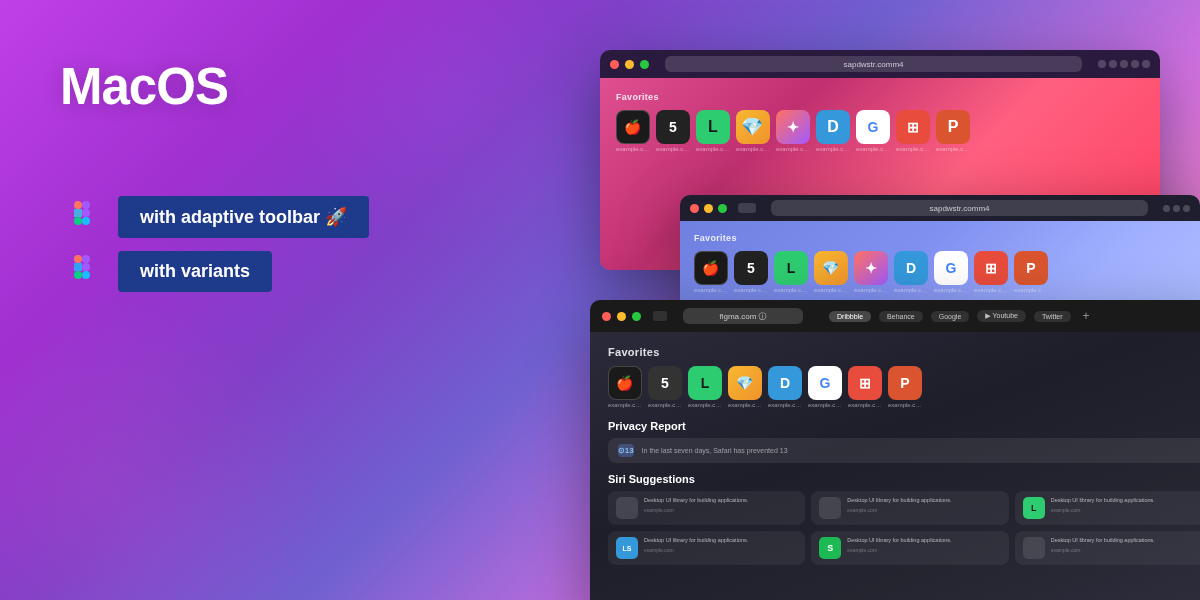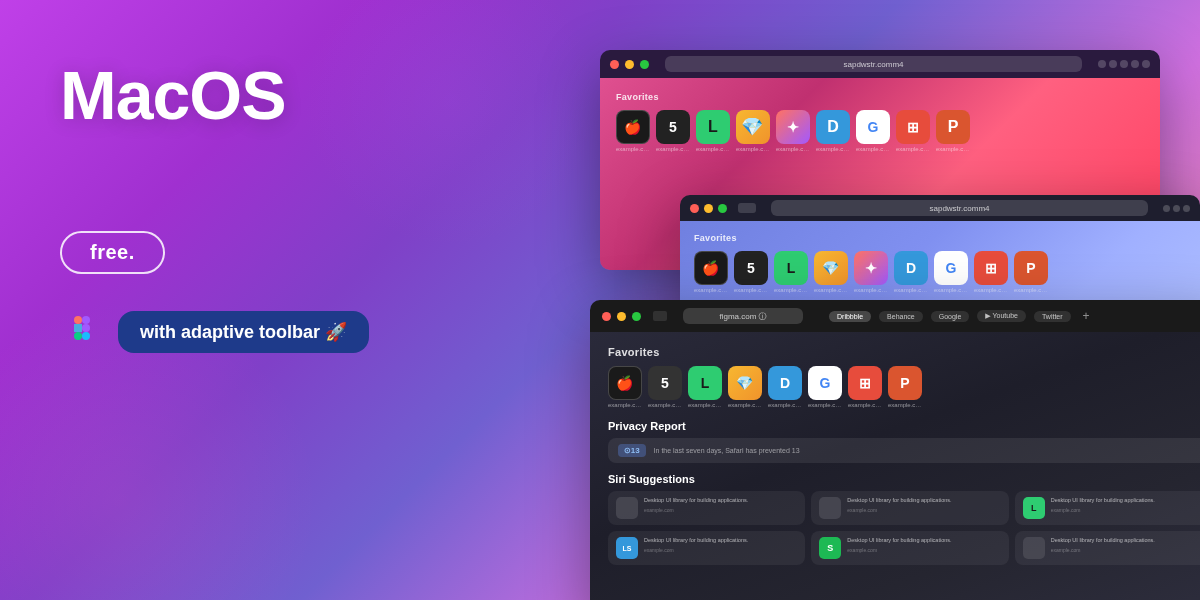--- a/index.html
+++ b/index.html
@@ -23,21 +23,21 @@
     
     .left-panel {
       position: absolute;
       left: 60px;
       top: 60px;
       width: 450px;
       z-index: 10;
     }
 
     .title {
-      font-size: 68px;
+      font-size: 51px;
       font-weight: 900;
       color: #ffffff;
       line-height: 1.05;
       letter-spacing: -1px;
       text-shadow: 0 2px 20px rgba(0,0,0,0.2);
       margin-bottom: 28px;
     }
 
     .free-badge {
       display: inline-flex;
@@ -63,21 +63,21 @@
     }
 
     .feature-row {
       display: flex;
       align-items: center;
       gap: 14px;
     }
 
     .feature-badge {
       background: #1e3a8a;
-      border-radius: 16px;
+      border-radius: 4px;
       padding: 10px 22px;
       color: #ffffff;
       font-size: 18px;
       font-weight: 700;
     }
 
     
     .right-panel {
       position: absolute;
       right: -20px;
@@ -305,21 +305,21 @@
       border-radius: 8px;
       padding: 6px 10px;
       display: flex;
       align-items: center;
       gap: 8px;
     }
 
     .privacy-count {
       background: rgba(100,150,255,0.3);
       border-radius: 4px;
-      padding: 2px 6px;
+      padding: 2px 0;
       color: rgba(150,200,255,0.9);
       font-size: 8px;
       font-weight: 600;
     }
 
     .privacy-text {
       color: rgba(255,255,255,0.5);
       font-size: 7px;
     }
 
@@ -409,42 +409,53 @@
   <div class="wave-shape wave1"></div>
   <div class="wave-shape wave2"></div>
 </div>
 
 <div class="left-panel">
   <h1 class="title">
     <span>MacOS</span><br>
     <br>
   </h1>
 
-  <div class="free-badge">
-    <span>free.</span>
-  </div>
 
   <div class="features">
     <div class="feature-row">
 
       <svg class="figma-svg" viewBox="0 0 44 44" xmlns="http://www.w3.org/2000/svg">
         <rect width="44" height="44" rx="10" fill="none"></rect>
 
         <rect x="14" y="6" width="8" height="8" rx="4" fill="#ff7262"></rect>
         <rect x="22" y="6" width="8" height="8" rx="4" fill="#a259ff"></rect>
         <rect x="14" y="14" width="8" height="8" rx="0" fill="#ff7262"></rect>
         <rect x="14" y="14" width="8" height="8" rx="0" fill="#1abcfe" opacity="0.8"></rect>
         <rect x="14" y="22" width="8" height="8" rx="4" fill="#0acf83"></rect>
         <circle cx="26" cy="18" r="4" fill="#a259ff"></circle>
         <circle cx="26" cy="26" r="4" fill="#1abcfe"></circle>
       </svg>
       <div class="feature-badge">
         <span>with adaptive toolbar 🚀</span>
       </div>
     </div>
+    <div class="feature-row">
+      <svg class="figma-svg" viewBox="0 0 44 44" xmlns="http://www.w3.org/2000/svg">
+        <rect width="44" height="44" rx="10" fill="none"></rect>
+        <rect x="14" y="6" width="8" height="8" rx="4" fill="#ff7262"></rect>
+        <rect x="22" y="6" width="8" height="8" rx="4" fill="#a259ff"></rect>
+        <rect x="14" y="14" width="8" height="8" rx="0" fill="#1abcfe" opacity="0.8"></rect>
+        <rect x="14" y="22" width="8" height="8" rx="4" fill="#0acf83"></rect>
+        <circle cx="26" cy="18" r="4" fill="#a259ff"></circle>
+        <circle cx="26" cy="26" r="4" fill="#1abcfe"></circle>
+      </svg>
+      <div class="feature-badge">
+        <span>with variants</span>
+      </div>
+    </div>
   </div>
 </div>
 
 <div class="right-panel">
 
   <div class="browser-window browser-top">
     <div class="toolbar">
       <div class="traffic-light tl-red"></div>
       <div class="traffic-light tl-yellow"></div>
       <div class="traffic-light tl-green"></div>

